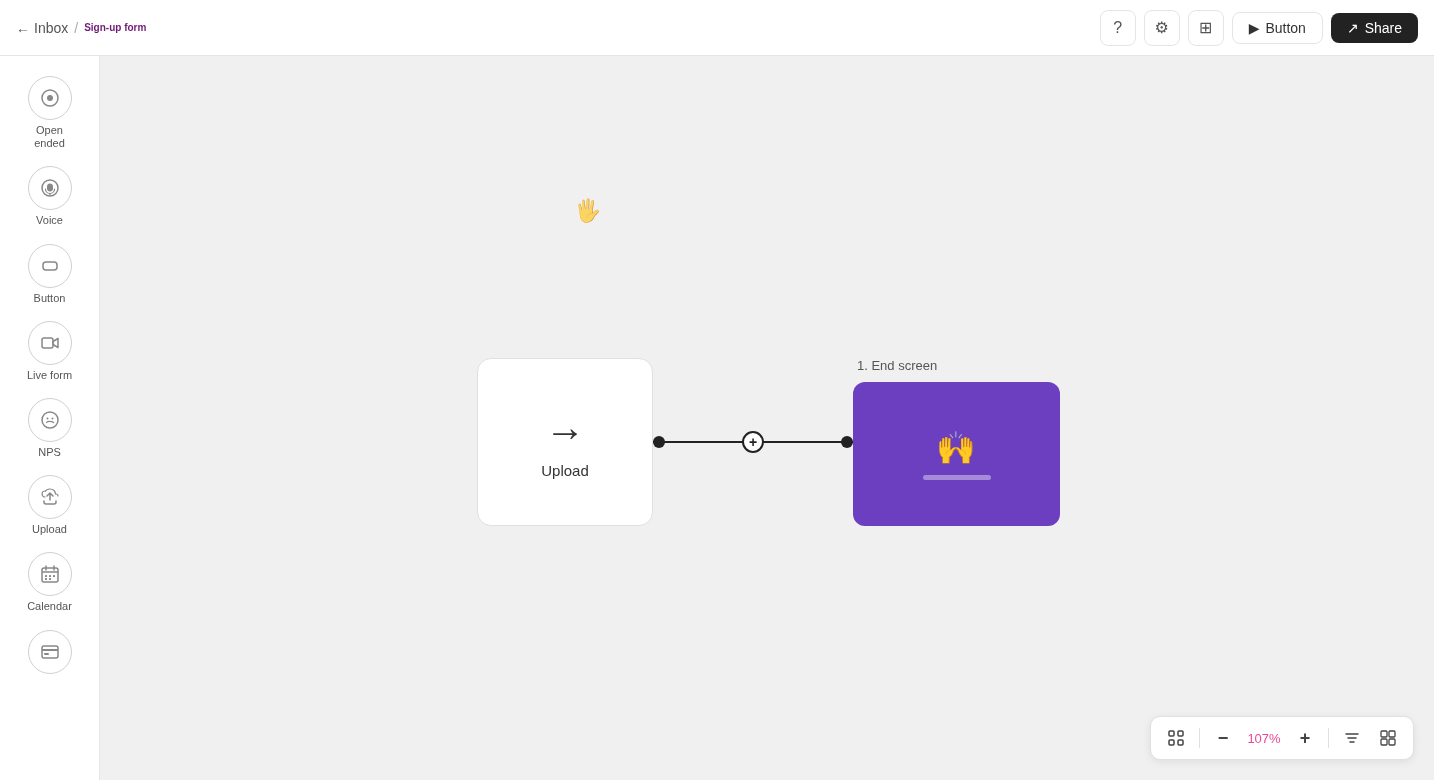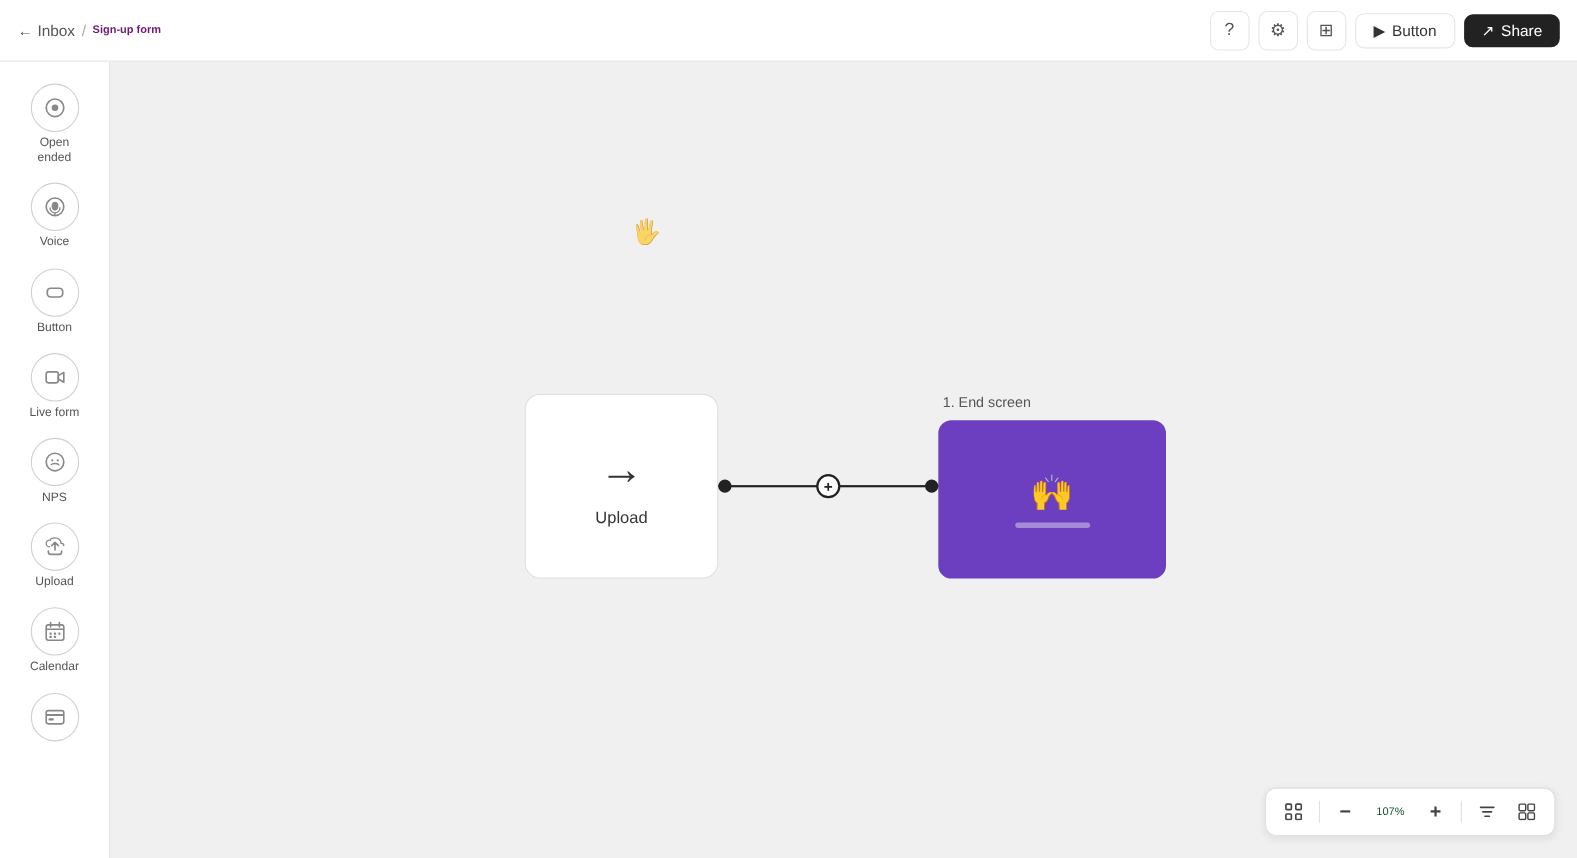--- a/index.html
+++ b/index.html
@@ -287,23 +287,23 @@
       border: none;
       background: transparent;
       display: flex;
       align-items: center;
       justify-content: center;
       cursor: pointer;
       font-size: 16px;
       color: #444;
     }
     .toolbar-zoom {
-      font-size: 10px;
+      font-size: 13px;
       font-weight: 500;
-      color: #14532d;
+      color: #ec4899;
       min-width: 40px;
       text-align: center;
     }
     .toolbar-divider {
       width: 1px;
       height: 20px;
       background: #e0e0e0;
       margin: 0 2px;
     }
 

